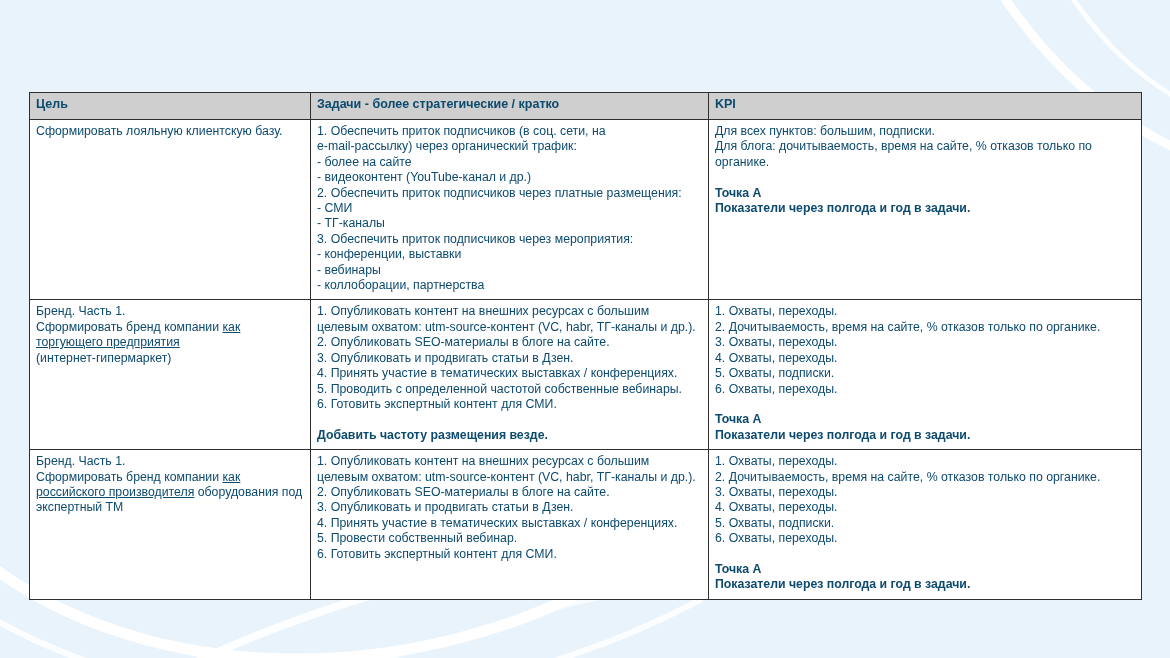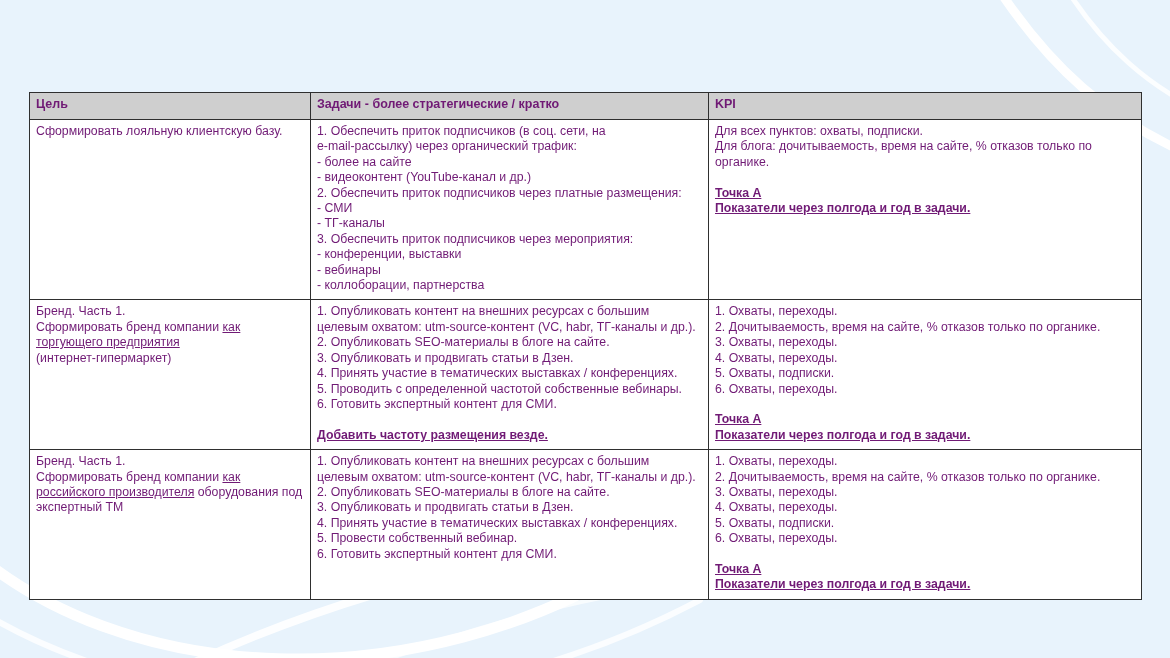--- a/index.html
+++ b/index.html
@@ -46,34 +46,34 @@
   table.plan col.c1 { width: 281px; }
   table.plan col.c2 { width: 398px; }
   table.plan col.c3 { width: 433px; }
 
   table.plan th, table.plan td {
     border: 1.5px solid #2f2f2f;
     vertical-align: top;
     padding: 4px 5px 6px 6px;
     font-size: 12.3px;
     line-height: 15.4px;
-    color: #701a75;
+    color: #0c4a6e;
     background: #ffffff;
   }
   table.plan th {
     background: #cfcfcf;
     font-weight: bold;
     text-align: left;
     font-size: 12.5px;
     line-height: 15px;
     padding: 4px 5px 5px 6px;
     height: 17px;
   }
   .cell-line { white-space: pre-wrap; }
-  .cell-line.bold { font-weight: bold; text-decoration: underline; }
+  .cell-line.bold { font-weight: bold; }
   .cell-line.spacer { height: 15.4px; }
   .u { text-decoration: underline; }
   .row1 td { height: 168px; }
   .row2 td { height: 131px; }
   .row3 td { height: 133px; }
 </style>
 </head>
 <body>
 
 <div id="slide">
@@ -114,21 +114,21 @@
               <div class="cell-line"><span>- видеоконтент (YouTube-канал и др.)</span></div>
               <div class="cell-line"><span>2. Обеспечить приток подписчиков через платные размещения:</span></div>
               <div class="cell-line"><span>- СМИ</span></div>
               <div class="cell-line"><span>- ТГ-каналы</span></div>
               <div class="cell-line"><span>3. Обеспечить приток подписчиков через мероприятия:</span></div>
               <div class="cell-line"><span>- конференции, выставки</span></div>
               <div class="cell-line"><span>- вебинары</span></div>
               <div class="cell-line"><span>- коллоборации, партнерства</span></div>
             </td>
           <td>
-              <div class="cell-line"><span>Для всех пунктов: охваты, подписки.</span></div>
+              <div class="cell-line"><span>Для всех пунктов: большим, подписки.</span></div>
               <div class="cell-line"><span>Для блога: дочитываемость, время на сайте, % отказов только по</span></div>
               <div class="cell-line"><span>органике.</span></div>
               <div class="cell-line spacer"><span></span></div>
               <div class="cell-line bold"><span>Точка А</span></div>
               <div class="cell-line bold"><span>Показатели через полгода и год в задачи.</span></div>
             </td>
         </tr>
         <tr class="row2">
           <td>
               <div class="cell-line"><span>Бренд. Часть 1.</span></div>

